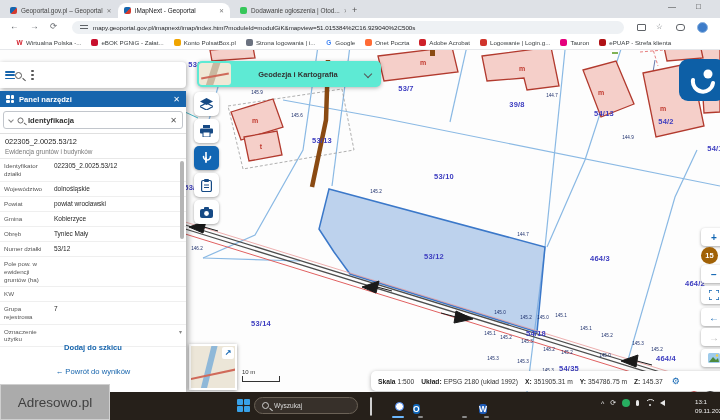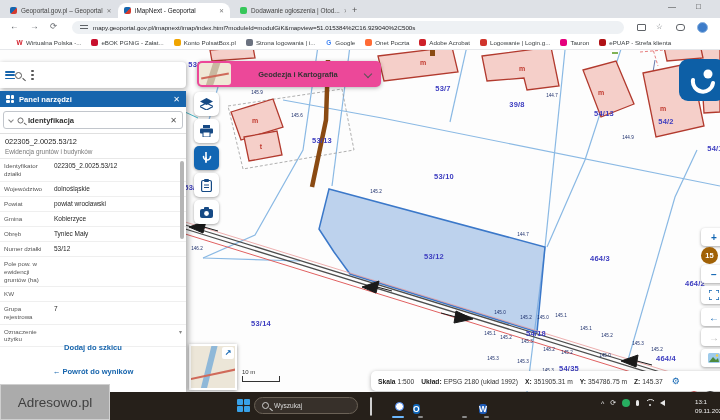--- a/index.html
+++ b/index.html
@@ -33,21 +33,21 @@
   .bm i{width:7px;height:7px;border-radius:2px;display:block;font-style:normal;font-size:6.5px;line-height:7px;text-align:center;color:#fff;font-weight:bold}
 
   
   .map-viewport{position:absolute;top:50px;left:0;width:720px;height:342px;overflow:hidden;background:#fdfdfd}
   .map-viewport svg{position:absolute;top:0;left:0}
   .parcel{position:absolute;transform:translate(-50%,-50%);font-size:7.5px;font-weight:bold;color:#3d3dc0;letter-spacing:.2px;white-space:nowrap}
   .elev{position:absolute;transform:translate(-50%,-50%);font-size:4.6px;color:#1c2e6b;white-space:nowrap}
   .bldg{position:absolute;transform:translate(-50%,-50%);font-size:7px;font-weight:bold;color:#c13b30}
 
   
-  .layerbar{position:absolute;left:197px;top:61px;width:184px;height:26px;background:#ec4899;border-radius:5px;
+  .layerbar{position:absolute;left:197px;top:61px;width:184px;height:26px;background:#5eead4;border-radius:5px;
             box-shadow:0 1px 4px rgba(0,0,0,.3);display:flex;align-items:center;z-index:6}
   .layerthumb{width:32px;height:22px;margin-left:2px;border-radius:3px;background:#f0e8d6;position:relative;overflow:hidden;flex:none}
   .layerthumb:before{content:"";position:absolute;left:10px;top:-2px;width:7px;height:30px;background:#c9b8a0;transform:rotate(18deg)}
   .layerthumb:after{content:"";position:absolute;left:2px;top:12px;width:28px;height:2px;background:#cf6a5a;transform:rotate(-10deg)}
   .layertitle{flex:1;text-align:center;font-size:7.5px;font-weight:bold;color:#333}
   .chev{width:6px;height:6px;border-right:1.5px solid #555;border-bottom:1.5px solid #555;transform:rotate(45deg);margin-right:10px;flex:none}
   .glogo{position:absolute;left:679px;top:59px;width:46px;height:42px;background:#0d5fa6;border-radius:9px;z-index:6;
          display:flex;align-items:center;justify-content:center}
   .mapbtn{position:absolute;left:194px;width:25px;height:24px;background:#fff;border-radius:5px;
           box-shadow:0 1px 3px rgba(0,0,0,.35);display:flex;align-items:center;justify-content:center;z-index:6}
@@ -91,21 +91,21 @@
           padding:0 5px;font-size:7.6px;font-weight:bold;color:#333}
   .filter .chsm{width:4px;height:4px;border-right:1.2px solid #888;border-bottom:1.2px solid #888;transform:rotate(45deg);flex:none}
   .filter .fx{margin-left:auto;color:#555;font-size:8px;font-weight:normal}
   .result-title{border-top:1px solid #e0e0e0;margin-top:4px;padding:3px 5px 1px;font-size:7.4px;color:#222}
   .result-sub{padding:1px 5px 3px;font-size:6.4px;color:#7a7a7a;border-bottom:1px solid #e8e8e8}
   .attr-row{display:flex;border-bottom:1px solid #efefef;padding:3px 4px;font-size:6.2px;color:#555;align-items:flex-start}
   .attr-row .lab{width:50px;flex:none;padding-right:4px;line-height:1.25}
   .attr-row .val{color:#1f1f1f;font-size:6.5px;line-height:1.25}
   .attr-row .caret{margin-left:auto;color:#888;font-size:6px}
   .link-add{position:absolute;left:0;width:100%;top:252px;text-align:center;color:#1765ad;font-weight:bold;font-size:7.6px;z-index:11}
-  .link-back{position:absolute;left:0;width:100%;top:276px;text-align:center;color:#1765ad;font-size:7.6px;font-weight:bold;z-index:11}
+  .link-back{position:absolute;left:0;width:100%;top:276px;text-align:center;color:#1765ad;font-size:7.6px;font-weight:normal;z-index:11}
   .sb-thumb{position:absolute;right:2px;top:70px;width:4px;height:78px;background:#b5b5b5;border-radius:2px}
 
   
   .taskbar{position:absolute;left:0;top:392px;width:720px;height:28px;background:#26201a;z-index:30}
   .tb{position:absolute;top:398px;width:15px;height:15px;z-index:31}
   .winic{display:grid;grid-template-columns:1fr 1fr;gap:1.5px;width:13px;height:13px;margin:1px}
   .winic b{background:#38a1e8;border-radius:1px}
   .tsearch{position:absolute;left:254px;top:397px;width:104px;height:17px;border:1px solid #6b6257;border-radius:9px;
            background:#37302a;display:flex;align-items:center;gap:5px;padding:0 7px;font-size:6.6px;color:#d8d8d8;z-index:31}
   .tsearch .mag{border-color:#cfcfcf}.tsearch .mag:after{background:#cfcfcf}
@@ -273,21 +273,21 @@
       <polygon points="473,319 456,311 454,323"></polygon>
         <path d="M456,317 L441,313" fill="none"></path>
       <polygon points="621,361 638,355 636,367"></polygon>
         <path d="M637,361 L652,365" fill="none"></path>
       <polygon points="189,227 206,221 203,233"></polygon>
         <path d="M204,227 L218,231" fill="none"></path>
     </g>
   </svg>
   <div id="label-layer">
       <span class="parcel" style="left: 196px; top: 14px;">53/4</span>
-      <span class="parcel" style="left: 427px; top: 38px; padding-left: 32px;">53/7</span>
+      <span class="parcel" style="left: 390px; top: 38px; padding-left: 32px;">53/7</span>
       <span class="parcel" style="left: 517px; top: 54px;">39/8</span>
       <span class="parcel" style="left: 604px; top: 63px;">54/13</span>
       <span class="parcel" style="left: 666px; top: 71px;">54/2</span>
       <span class="parcel" style="left: 715px; top: 98px;">54/1</span>
       <span class="parcel" style="left: 322px; top: 90px;">53/13</span>
       <span class="parcel" style="left: 194px; top: 137px;">53/11</span>
       <span class="parcel" style="left: 444px; top: 126px;">53/10</span>
       <span class="parcel" style="left: 434px; top: 206px;">53/12</span>
       <span class="parcel" style="left: 600px; top: 208px;">464/3</span>
       <span class="parcel" style="left: 695px; top: 233px;">464/2</span>

